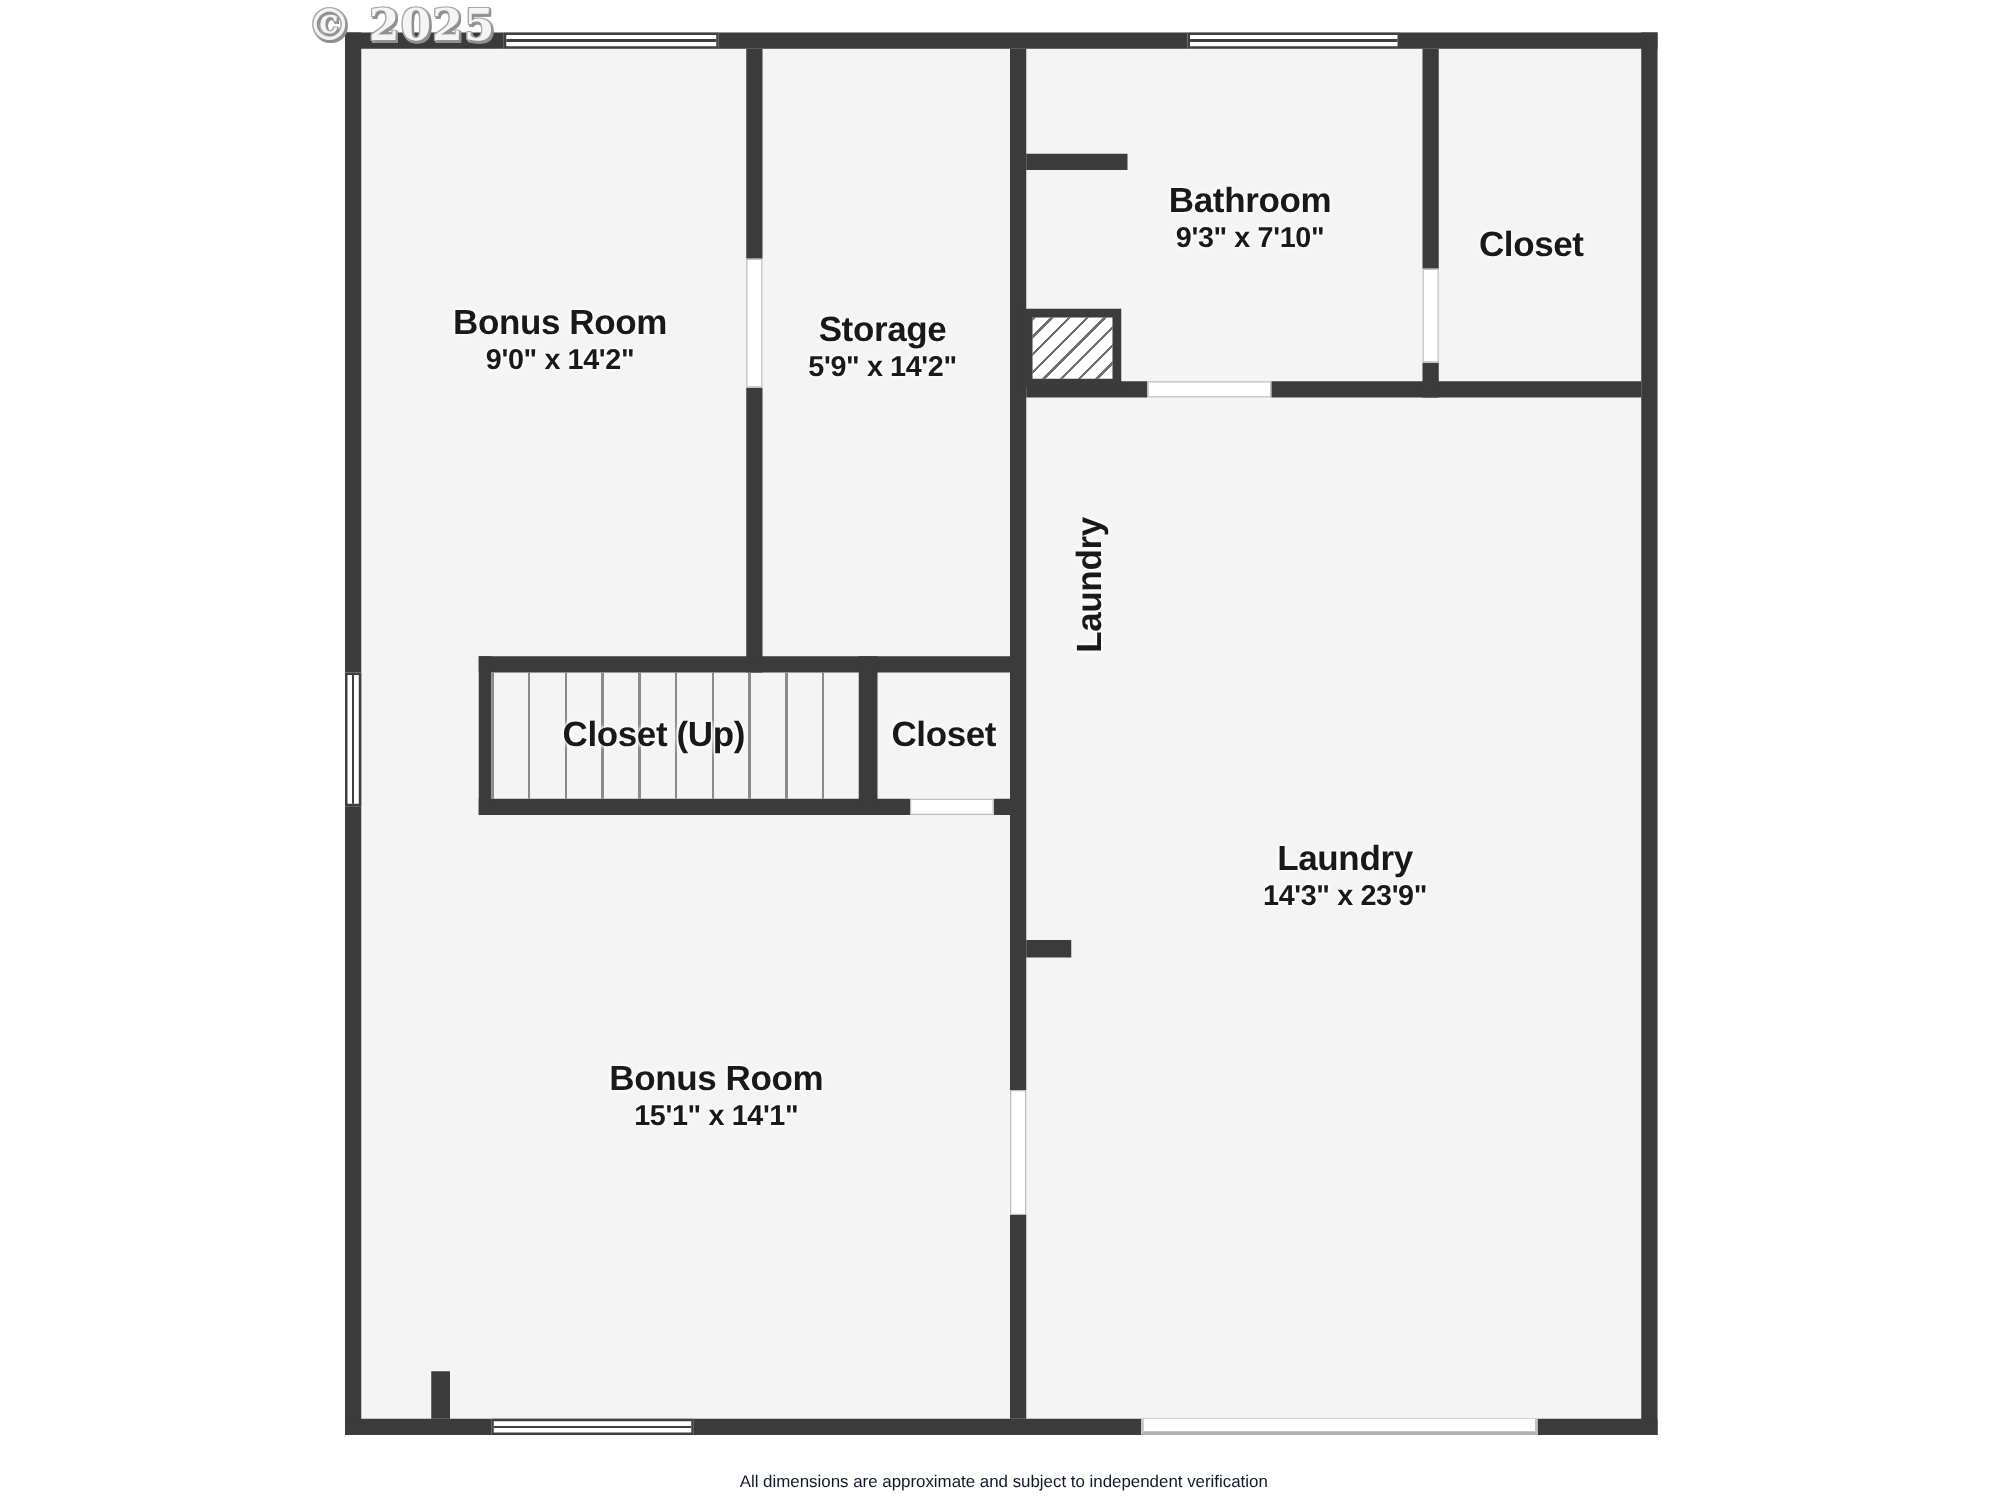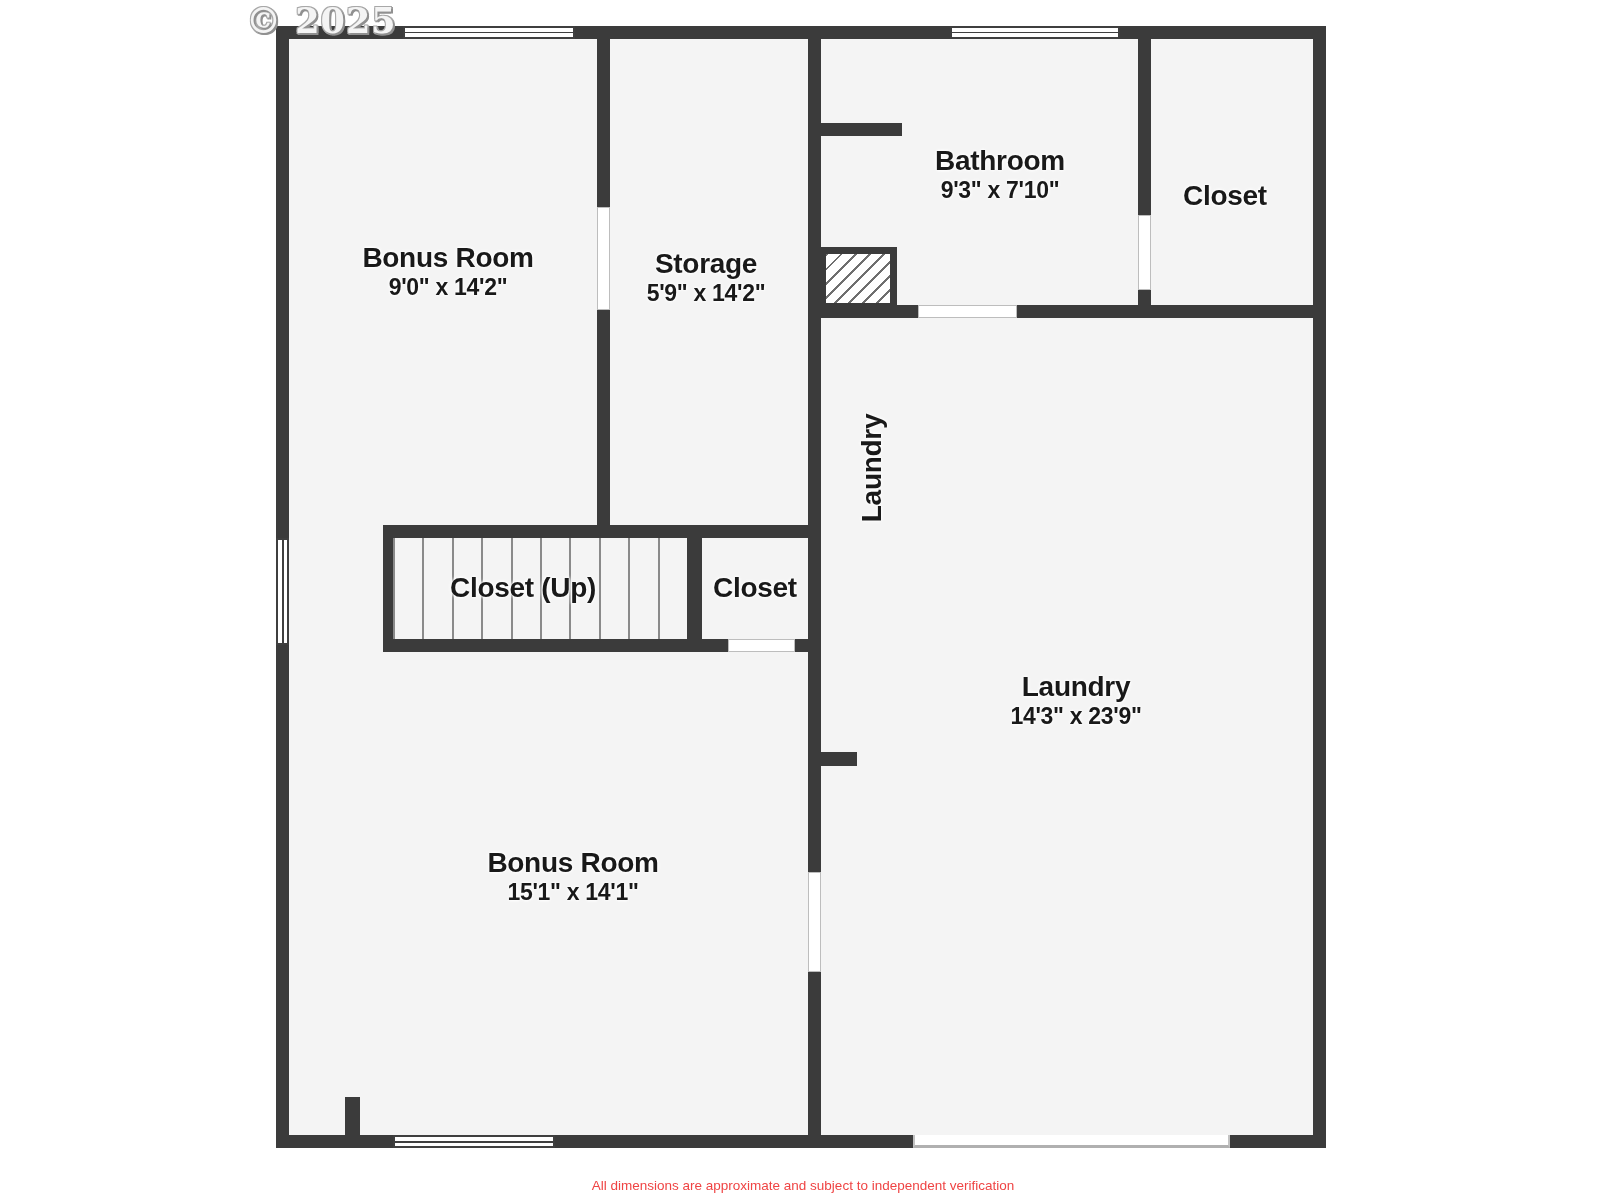--- a/index.html
+++ b/index.html
@@ -19,21 +19,21 @@
     background:repeating-linear-gradient(135deg,#6f6f6f 0 2px,#ffffff 2px 10px);}
   .treads{background-image:repeating-linear-gradient(to right,#8a8a8a 0 2px,transparent 2px 29.4px);}
   .label{transform:translate(-50%,-50%);text-align:center;color:#191919;white-space:nowrap;
     text-shadow:0 0 3px #fff,0 0 3px #fff,0 0 5px #fff;}
   .label .name{font-size:28px;font-weight:700;letter-spacing:-0.3px;line-height:1.1;}
   .label .dims{font-size:23px;font-weight:700;letter-spacing:-0.3px;line-height:1.2;}
   .label-rot{transform:translate(-50%,-50%) rotate(-90deg);}
   .watermark{left:246px;top:0px;font-family:"DejaVu Serif",serif;font-weight:700;font-size:35px;
     color:#f4f4f4;z-index:20;letter-spacing:1px;
     text-shadow:2px 2px 0 #909090,-1px -1px 0 #a8a8a8,1px -1px 0 #a8a8a8,-1px 1px 0 #a8a8a8,2px 0 0 #989898,0 2px 0 #989898;}
-  .footer{left:803px;top:1185px;transform:translate(-50%,-50%);font-size:13.5px;color:#ef4444;white-space:nowrap;}
+  .footer{left:803px;top:1185px;transform:translate(-50%,-50%);font-size:13.5px;color:#0f172a;white-space:nowrap;}
 </style>
 </head>
 <body>
 
 <div id="canvas">
 
   <div class="abs floor" style="left:276px;top:26px;width:1050px;height:1122px;"></div>
 
   <div class="abs wall" style="left:276px;top:26px;width:1050px;height:13px;"></div>
   <div class="abs wall" style="left:276px;top:26px;width:13px;height:1122px;"></div>

